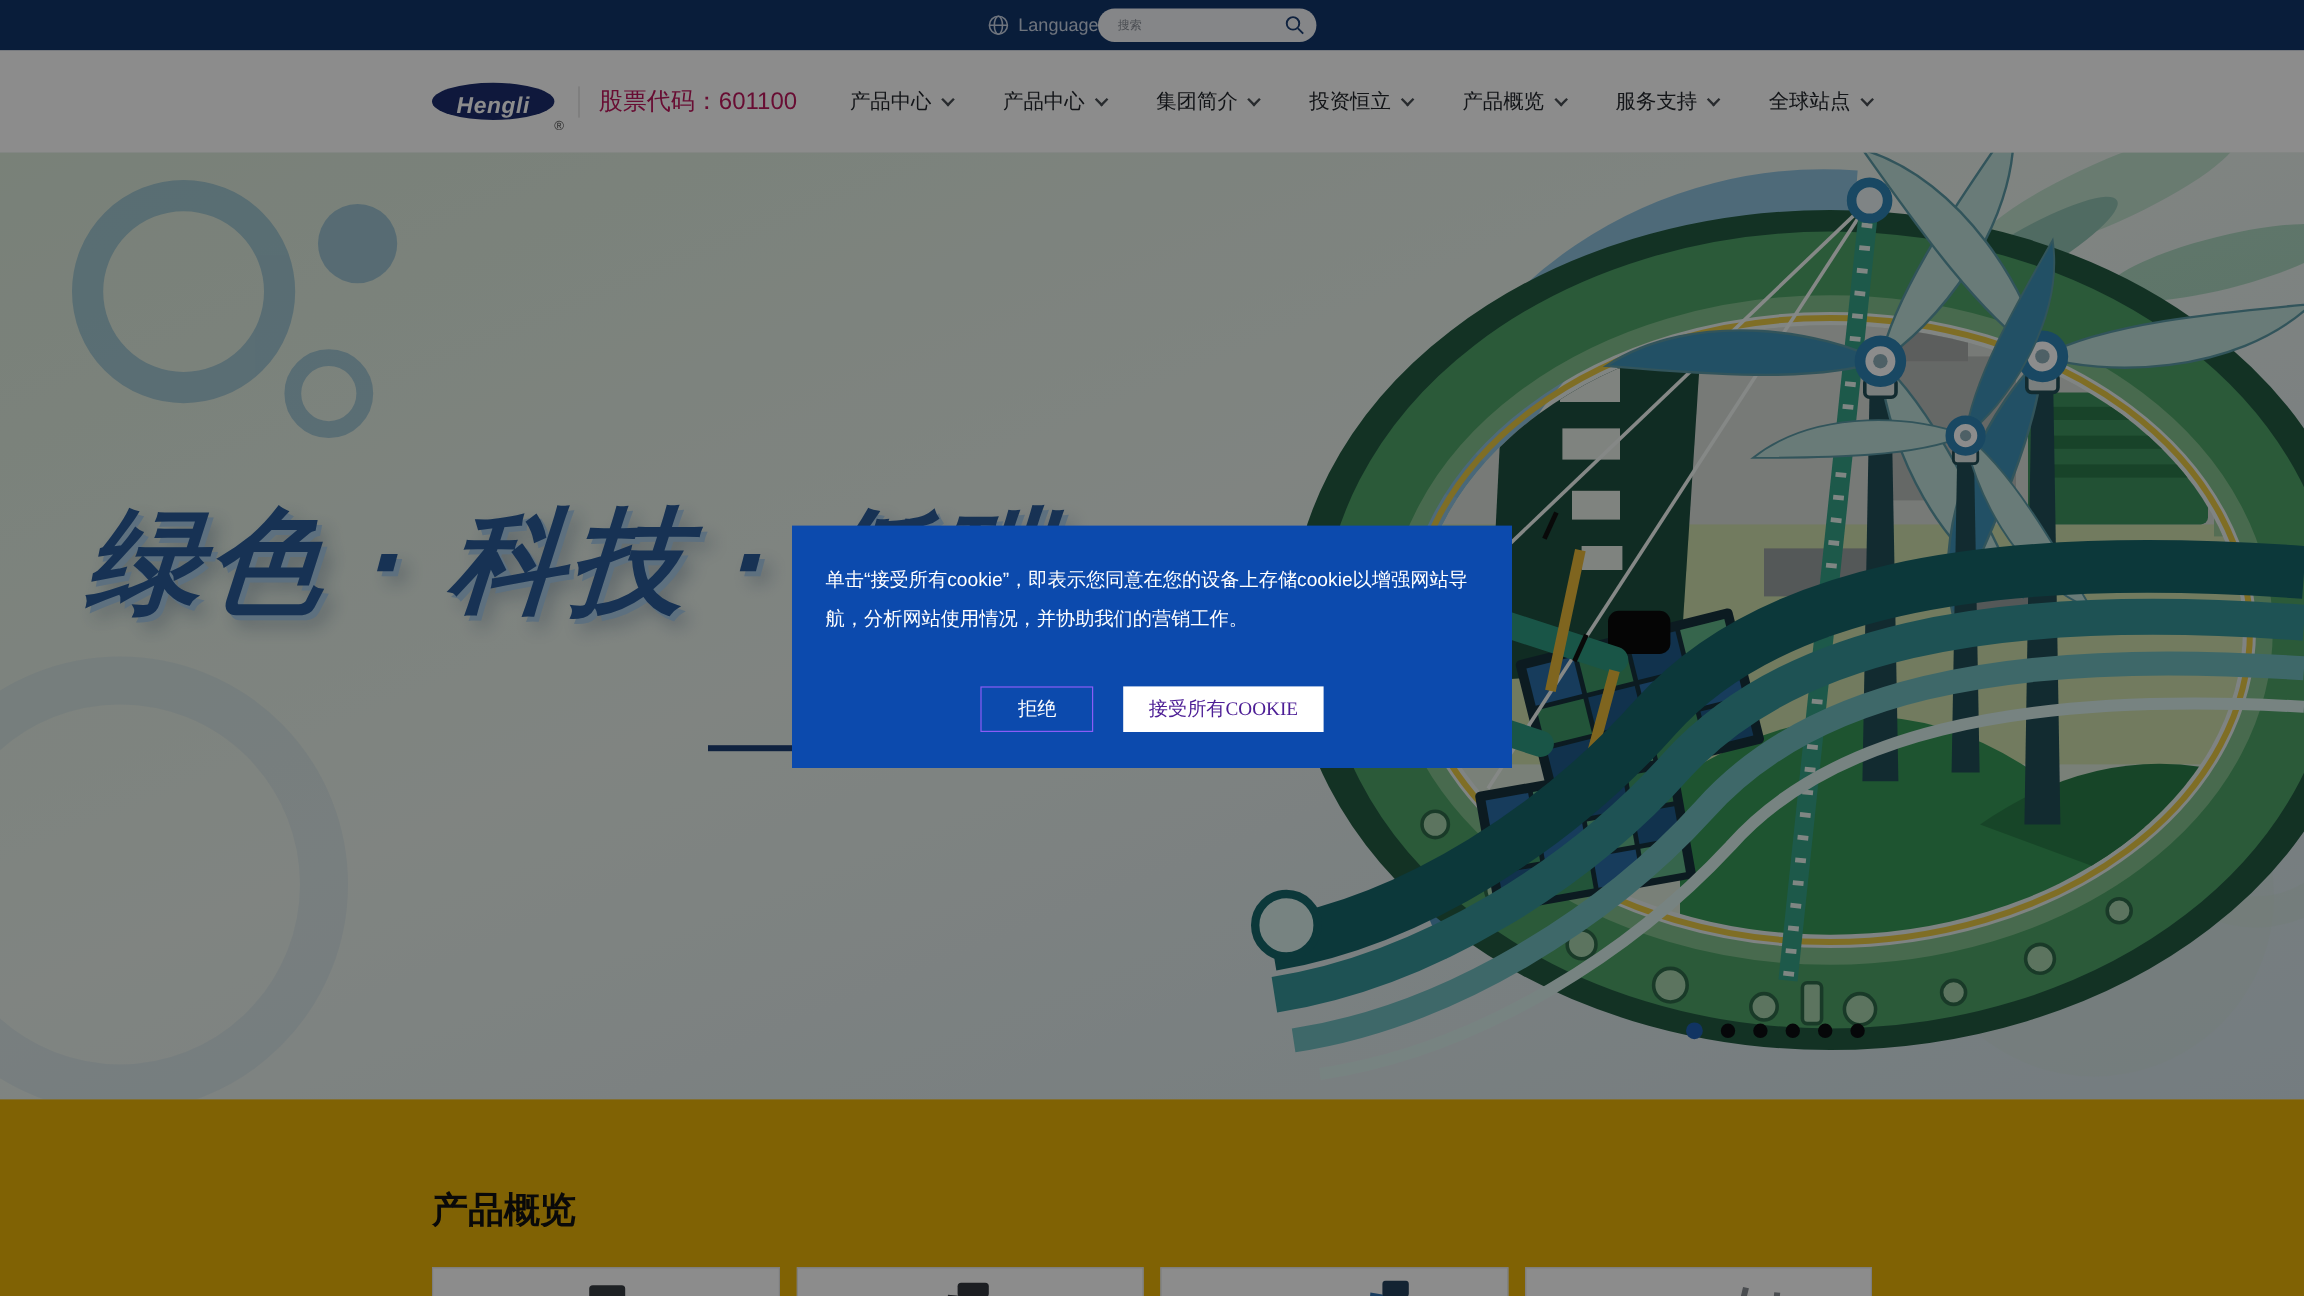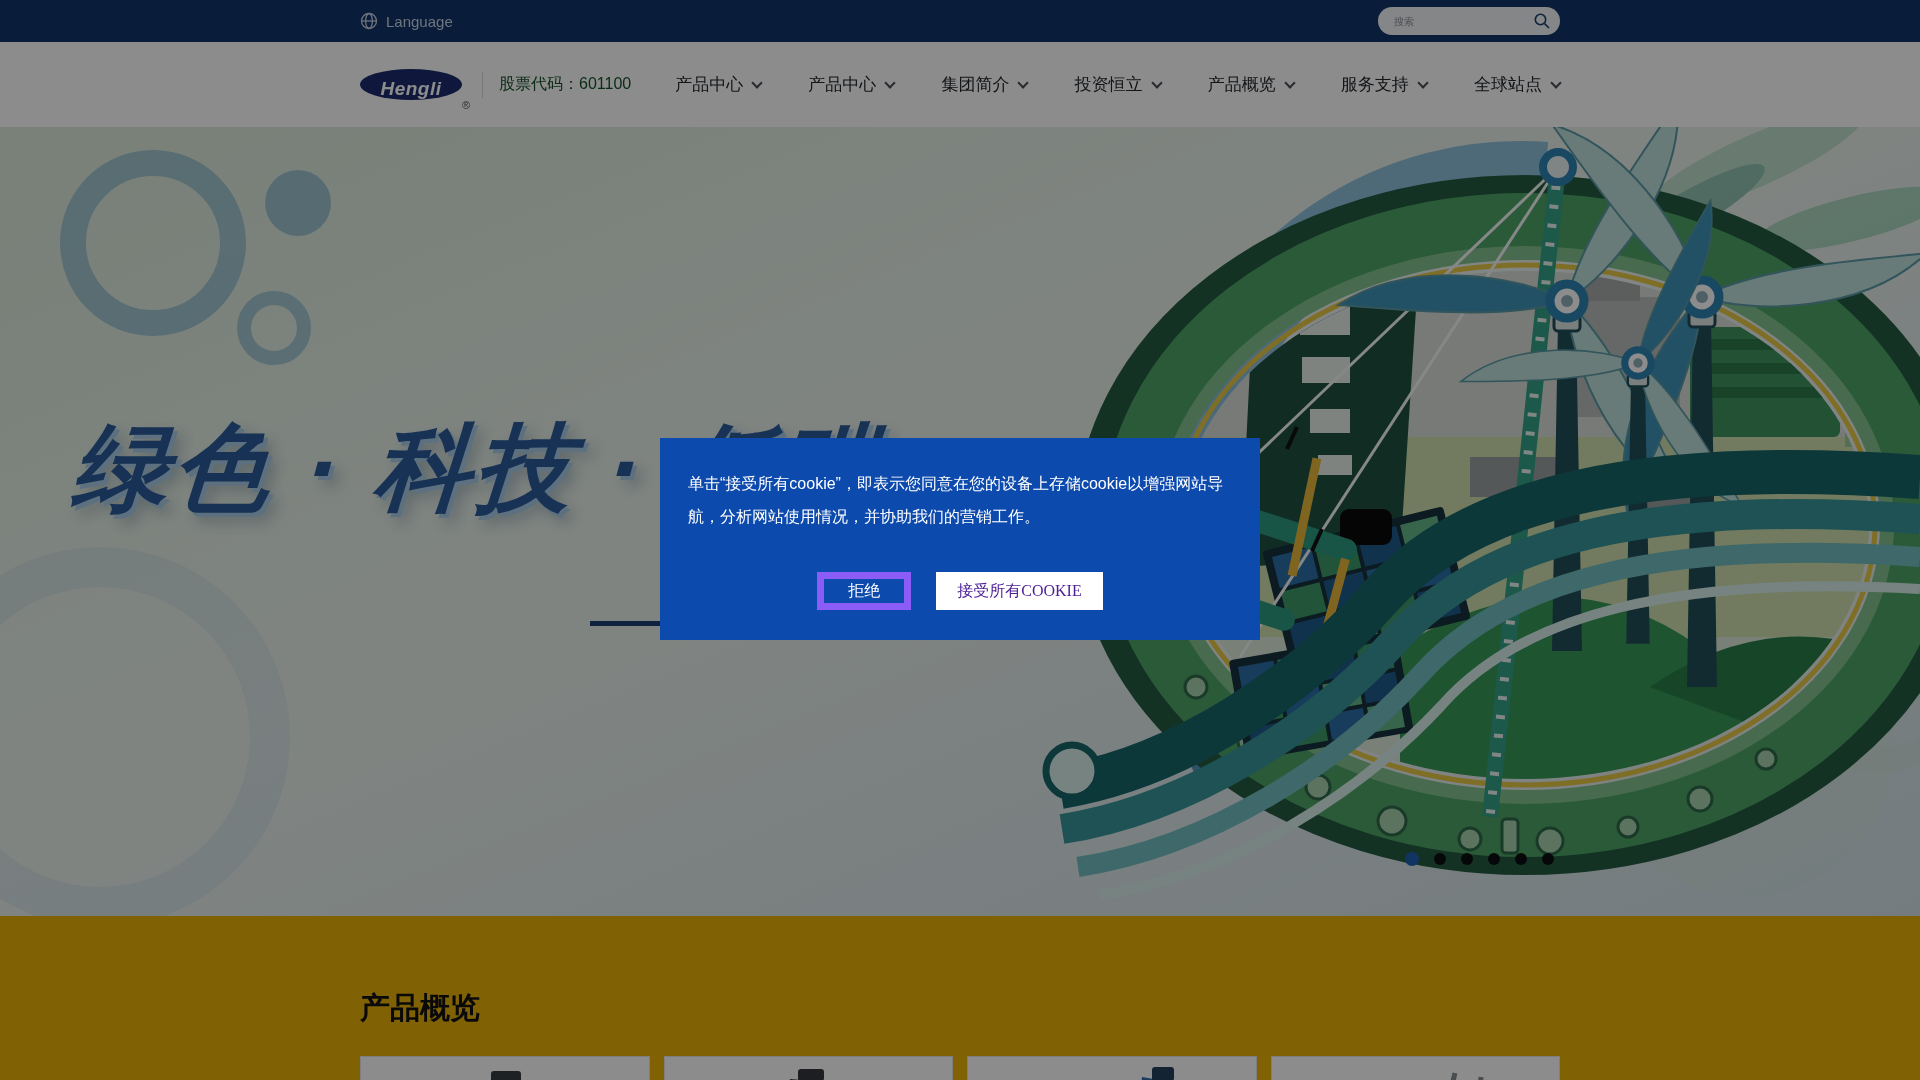--- a/index.html
+++ b/index.html
@@ -3,40 +3,40 @@
 <meta charset="utf-8">
 <style>
   * { margin:0; padding:0; box-sizing:border-box; }
   html,body { width:1920px; height:1080px; overflow:hidden; background:#fff;
     font-family:"Liberation Sans","DejaVu Sans",sans-serif; }
 
   .container { width:1200px; margin:0 auto; position:relative; }
 
   
   .topbar { height:42px; background:#12356b; }
-  .topbar .container { height:42px; display:flex; align-items:center; justify-content:space-between; }
+  .topbar .container { height:42px; display:flex; align-items:center; justify-content:center; }
   .lang { display:flex; align-items:center; gap:8px; color:#c9d3e3; font-size:15px; cursor:pointer; }
   .lang svg { display:block; }
   .searchbox { position:relative; width:182px; height:28px; }
   .searchbox input { width:100%; height:100%; border:none; outline:none; border-radius:15px;
     background:rgba(255,255,255,0.95); padding:0 34px 0 16px; font-size:10px; color:#333;
     font-family:"Liberation Sans",sans-serif; }
   .searchbox input::placeholder { color:#8a8f98; }
   .searchbox .mag { position:absolute; right:9px; top:5px; }
 
   
   .navbar { height:85px; background:#ffffff; }
   .navbar .container { height:85px; display:flex; align-items:center; }
   .logo { position:relative; flex:0 0 auto; }
   .logo-ellipse { width:102px; height:31px; background:#1c2d6e; border-radius:50%;
     display:flex; align-items:flex-end; justify-content:center; }
   .logo-ellipse span { color:#fff; font-size:19px; font-weight:bold; font-style:italic; letter-spacing:.5px; }
   .logo .reg { position:absolute; right:-8px; bottom:-11px; font-size:11px; color:#555; }
   .nav-divider { width:1px; height:26px; background:#d7d7d7; margin:0 16px 0 20px; }
-  .stock { font-size:16px; color:#14532d; white-space:nowrap; }
+  .stock { font-size:20px; color:#be185d; white-space:nowrap; }
   .nav-menu { flex:1; display:flex; align-items:center; justify-content:space-between; margin-left:44px; }
   .nav-item { display:flex; align-items:center; font-size:17px; color:#23272d; cursor:pointer; white-space:nowrap; }
   .chev { width:8px; height:8px; border-right:2px solid #4a4f55; border-bottom:2px solid #4a4f55;
     transform:rotate(45deg); display:inline-block; margin-left:10px; margin-bottom:4px; }
 
   
   .hero { position:relative; height:789px; overflow:hidden; background:#e6f0e9; }
   .hero svg.art { position:absolute; inset:0; display:block; }
   .headline { position:absolute; left:72px; top:278px; font-size:96px; font-weight:800; font-style:italic;
     letter-spacing:5px; color:#2a5c99; white-space:nowrap; transform:skewX(-4deg); z-index:3;
@@ -54,21 +54,21 @@
   .card { background:#fff; border:1px solid #e4e6e8; height:380px; display:flex;
     justify-content:center; cursor:pointer; }
   .card svg { display:block; margin-top:10px; }
 
   
   .overlay { position:fixed; inset:0; background:rgba(0,0,0,0.45); z-index:50; }
   .cookie-dialog { position:fixed; left:660px; top:438px; width:600px; height:202px;
     background:#0c4aad; z-index:60; }
   .cookie-msg { width:548px; margin:29px 0 0 28px; color:#fff; font-size:16px; line-height:33px; }
   .cookie-actions { position:absolute; left:0; right:0; top:134px; display:flex; justify-content:center; gap:25px; }
-  .btn-reject { width:94px; height:38px; background:transparent; border:7px solid #8b5cf6;
+  .btn-reject { width:94px; height:38px; background:transparent; border:1px solid #8b5cf6;
     color:#fff; font-size:16px; cursor:pointer; font-family:"Liberation Sans",sans-serif; }
   .btn-accept { height:38px; padding:0 21px; background:#ffffff; border:none; color:#4c1d95;
     font-size:16px; cursor:pointer; font-family:"Liberation Serif","Liberation Sans",serif; }
 </style>
 </head>
 <body>
 
 <header class="topbar">
   <div class="container">
     <div class="lang">

